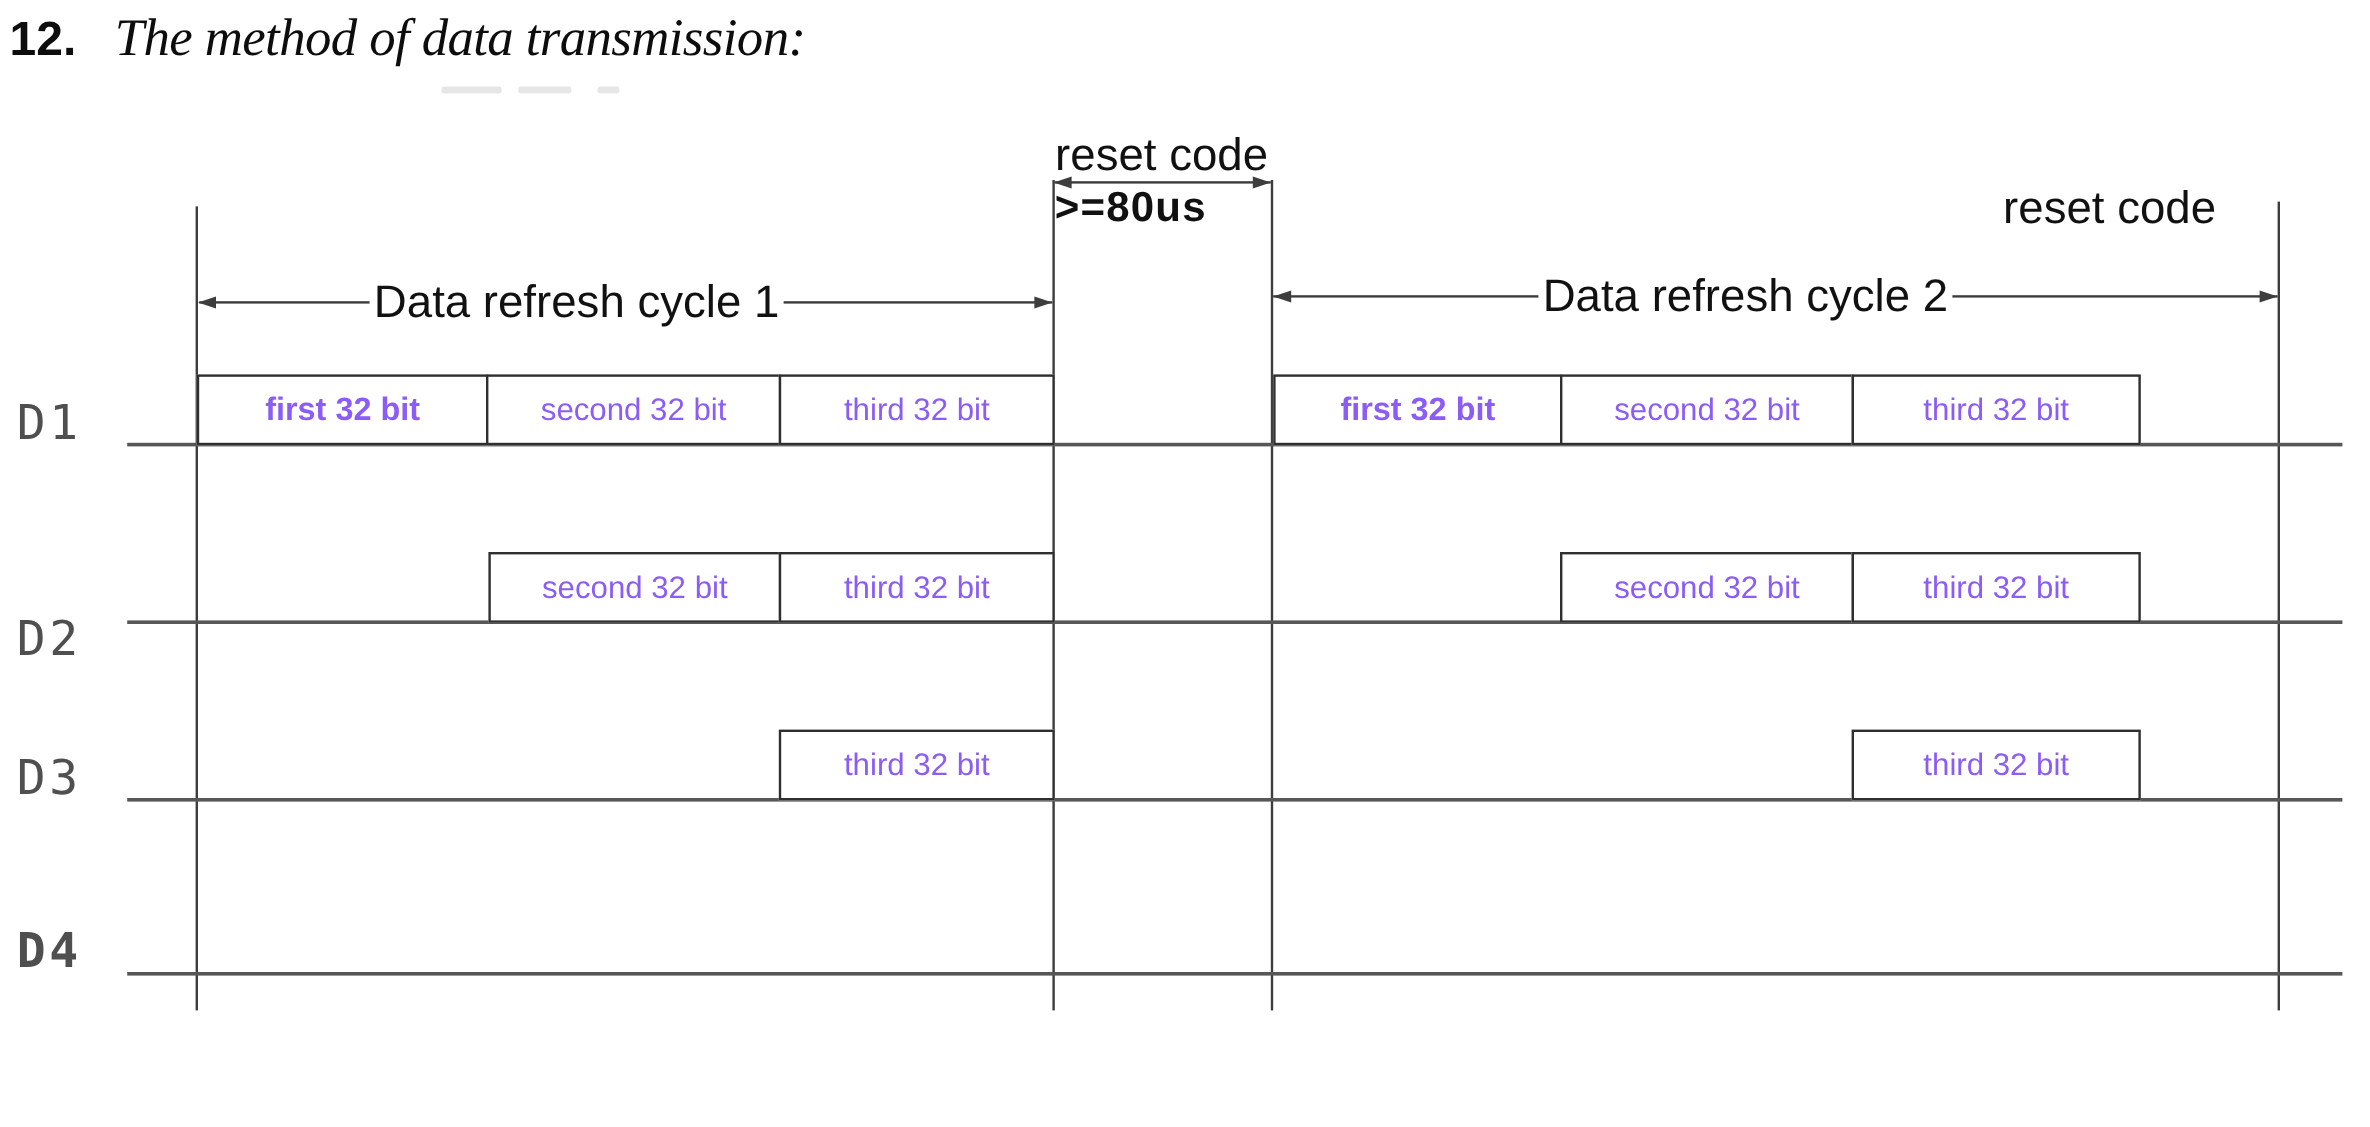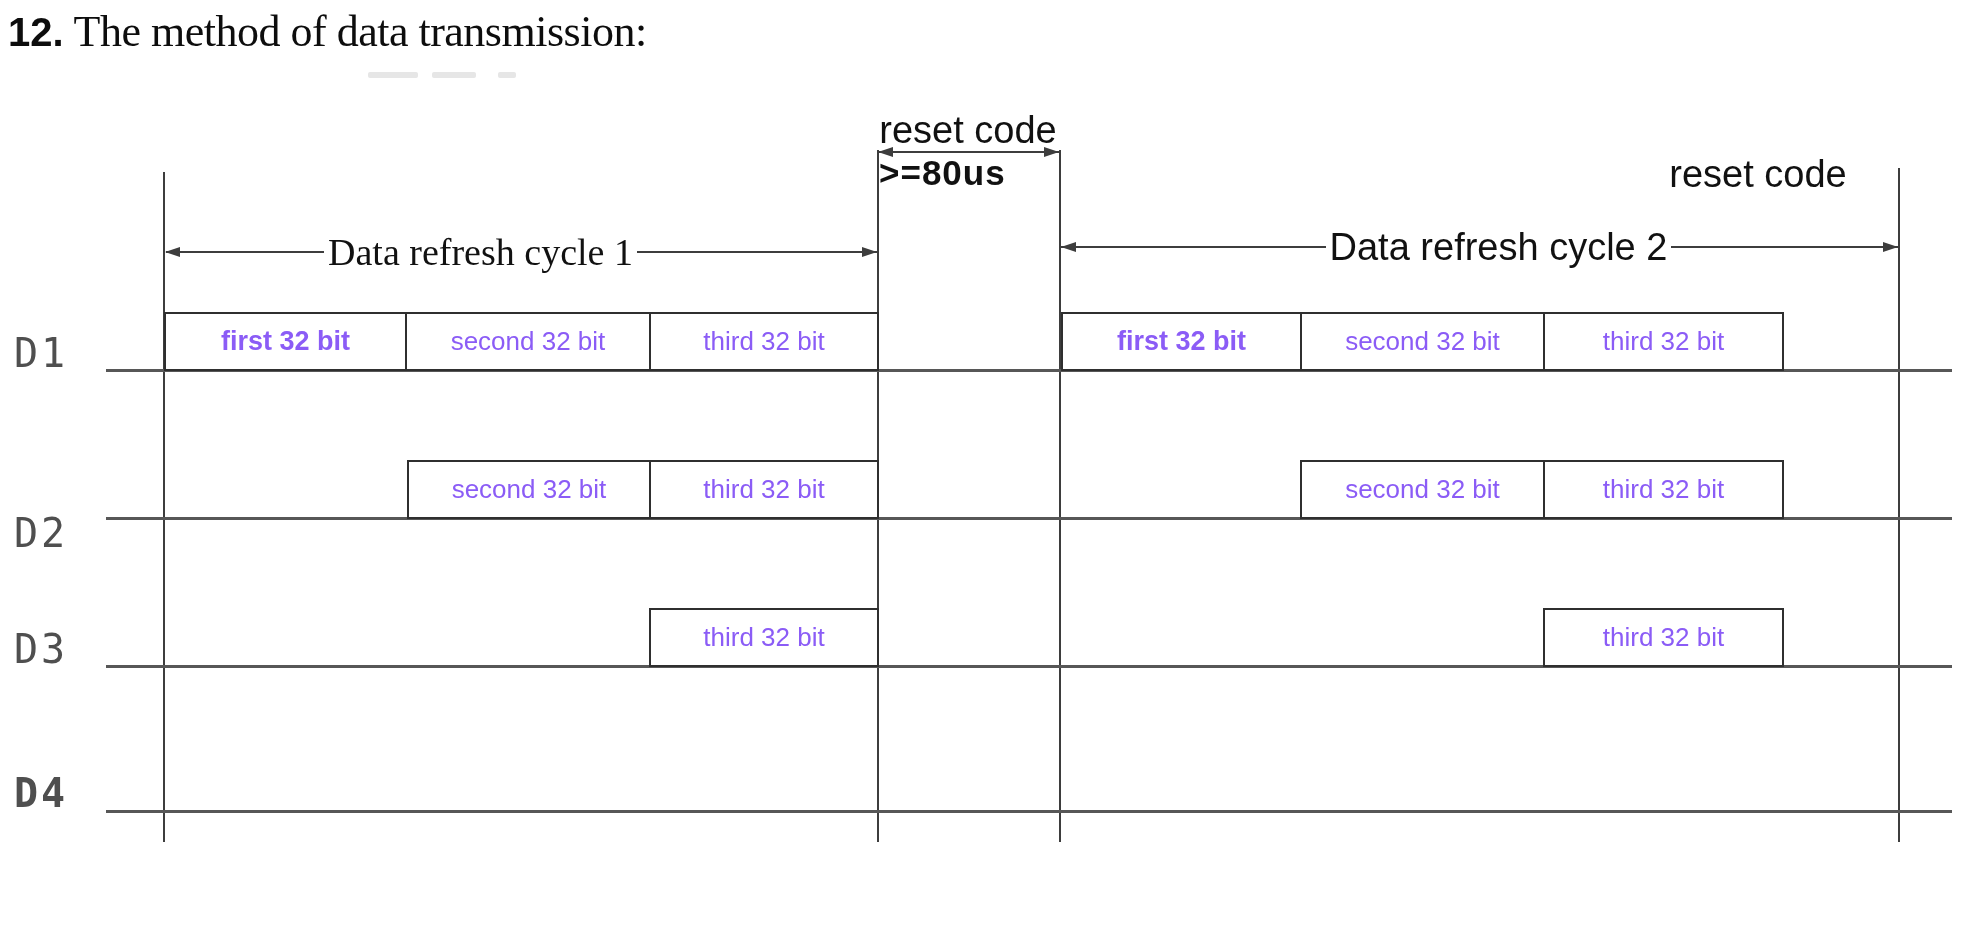--- a/index.html
+++ b/index.html
@@ -2,21 +2,21 @@
 <html><head>
 <meta charset="utf-8">
 <style>
   html,body{margin:0;padding:0;background:#ffffff;}
   .page{position:relative;width:1975px;height:939px;background:#ffffff;overflow:hidden;
         font-family:"Liberation Sans",sans-serif;color:#0d0d0d;}
 
   
   .title{position:absolute;left:8px;top:6px;display:flex;align-items:baseline;white-space:nowrap;}
   .title-num{font-family:"Liberation Sans",sans-serif;font-weight:700;font-size:40px;}
-  .title-text{font-family:"Liberation Serif",serif;font-size:44px;margin-left:10px;letter-spacing:-0.5px;}
+  .title-text{font-family:"Liberation Serif",serif;font-size:44px;margin-left:32px;letter-spacing:-0.5px;font-style:italic;}
 
   
   .dash{position:absolute;height:6px;background:#e6e6e6;border-radius:2px;}
 
   
   .vline{position:absolute;width:2px;background:#3d3d3d;}
   .hline{position:absolute;height:3px;background:#575757;}
   .dimline{position:absolute;height:2px;background:#3d3d3d;}
   .arrow-l{position:absolute;width:0;height:0;border-top:5px solid transparent;
            border-bottom:5px solid transparent;border-right:15px solid #3d3d3d;}
@@ -77,28 +77,28 @@
     <div class="dimline" style="left:879px;top:151px;width:180px;"></div>
     <div class="arrow-l" style="left:878px;top:147px;"></div>
     <div class="arrow-r" style="left:1044px;top:147px;"></div>
     <div class="duration-label" style="left:879px;top:156px;width:180px;">&gt;=80us</div>
 
     <div class="reset-label" style="left:1618px;top:154px;width:280px;">reset code</div>
 
     <div class="dimline" style="left:166px;top:251px;width:711px;"></div>
     <div class="arrow-l" style="left:165px;top:247px;"></div>
     <div class="arrow-r" style="left:862px;top:247px;"></div>
-    <div class="dim-text" style="left:166px;top:230px;width:629px;font-family:Liberation Serif, serif;">
+    <div class="dim-text" style="left:166px;top:230px;width:629px;">
       <span>Data refresh cycle 1</span>
     </div>
 
     <div class="dimline" style="left:1061px;top:246px;width:837px;"></div>
     <div class="arrow-l" style="left:1061px;top:242px;"></div>
     <div class="arrow-r" style="left:1883px;top:242px;"></div>
-    <div class="dim-text" style="left:1061px;top:225px;width:787px;padding-left:44px;">
+    <div class="dim-text" style="left:1061px;top:225px;width:787px;">
       <span>Data refresh cycle 2</span>
     </div>
 
     <div class="bit-box first" style="left:164px;top:312px;width:243px;height:59px;">first 32 bit</div>
     <div class="bit-box" style="left:405px;top:312px;width:246px;height:59px;">second 32 bit</div>
     <div class="bit-box" style="left:649px;top:312px;width:230px;height:59px;">third 32 bit</div>
 
     <div class="bit-box first" style="left:1061px;top:312px;width:241px;height:59px;">first 32 bit</div>
     <div class="bit-box" style="left:1300px;top:312px;width:245px;height:59px;">second 32 bit</div>
     <div class="bit-box" style="left:1543px;top:312px;width:241px;height:59px;">third 32 bit</div>

